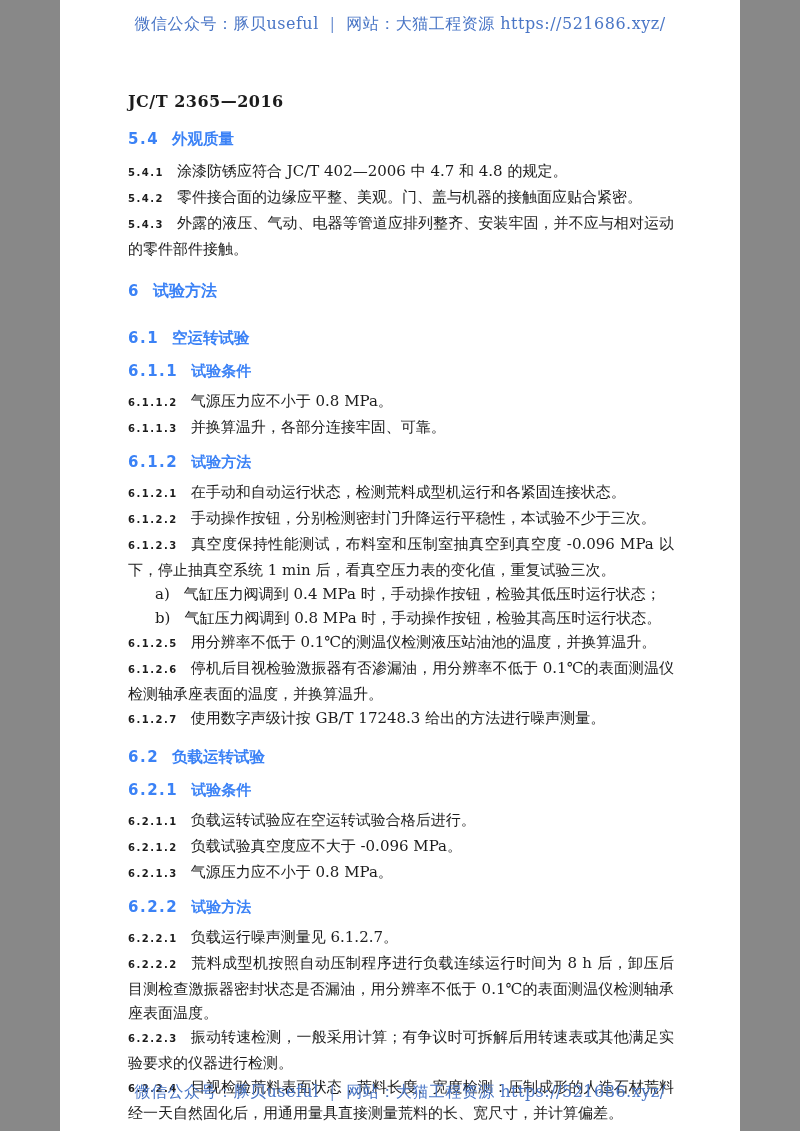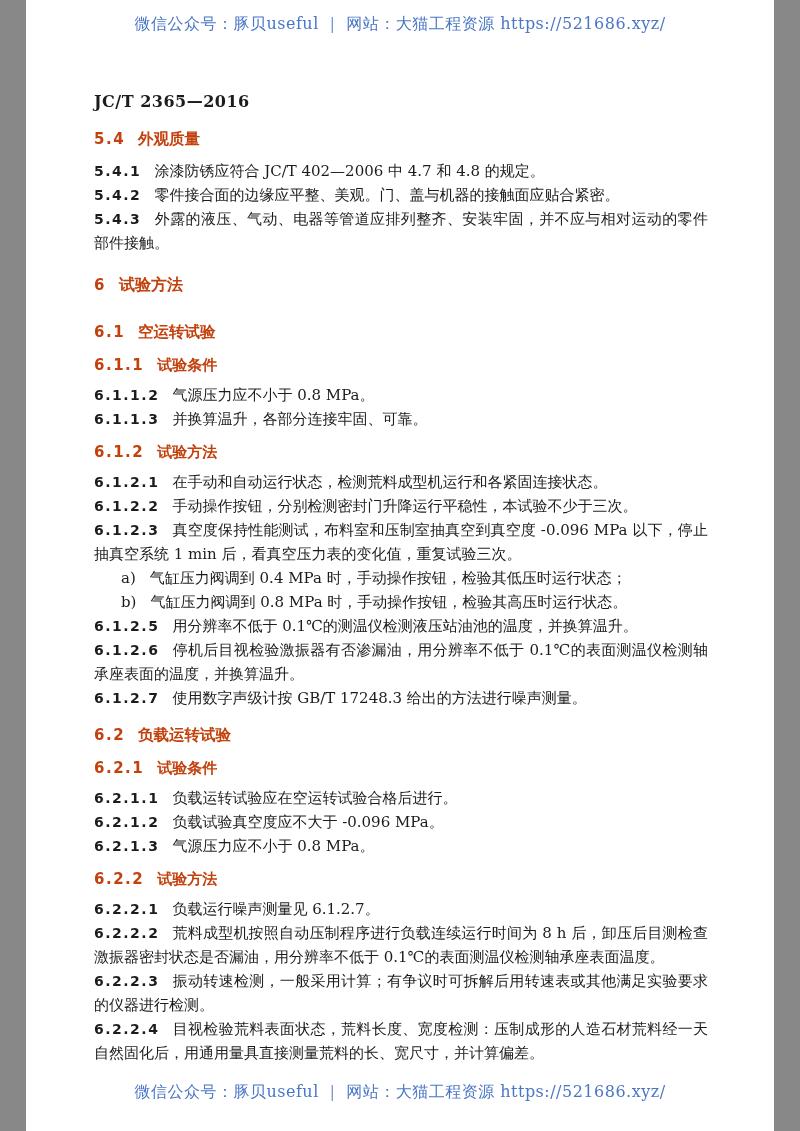--- a/index.html
+++ b/index.html
@@ -1,18 +1,18 @@
 <!DOCTYPE html>
 <html><head>
 <meta charset="utf-8">
 <style>
   html, body { margin: 0; padding: 0; background: #888; }
   .page {
     position: relative;
-    width: 748px;
+    width: 680px;
     height: 1131px;
     margin: 0 auto;
     background: #ffffff;
     font-family: "DejaVu Serif", serif;
     color: #1c1c1c;
     overflow: hidden;
   }
   .watermark {
     position: absolute;
     left: 0;
@@ -33,29 +33,29 @@
     font-family: "DejaVu Serif", serif;
     font-weight: bold;
     font-size: 16px;
     line-height: 24px;
     letter-spacing: 0.5px;
   }
   .block { line-height: 24px; font-size: 15px; }
   .block .num {
     font-family: "DejaVu Sans", sans-serif;
     font-weight: bold;
-    font-size: 14px;
+    font-size: 10px;
     letter-spacing: 1.5px;
     margin-right: 13px;
     white-space: nowrap;
   }
   .block.h1, .block.h2, .block.h3 {
     font-family: "DejaVu Sans", sans-serif;
     font-weight: bold;
-    color: #c2410c;
+    color: #3b82f6;
     text-align: left;
   }
   .block.h1 { font-size: 16px; margin: 18px 0 23px; }
   .block.h2 { font-size: 15.5px; margin: 13px 0 8px; }
   .block.h3 { font-size: 15px; margin: 9px 0 6px; }
   .block.h1 .num, .block.h2 .num, .block.h3 .num { font-size: 15px; }
   .block.p { margin: 0; }
   .block.li { margin: 0 0 0 27px; }
   .block.li .num {
     font-family: "DejaVu Serif", serif;

